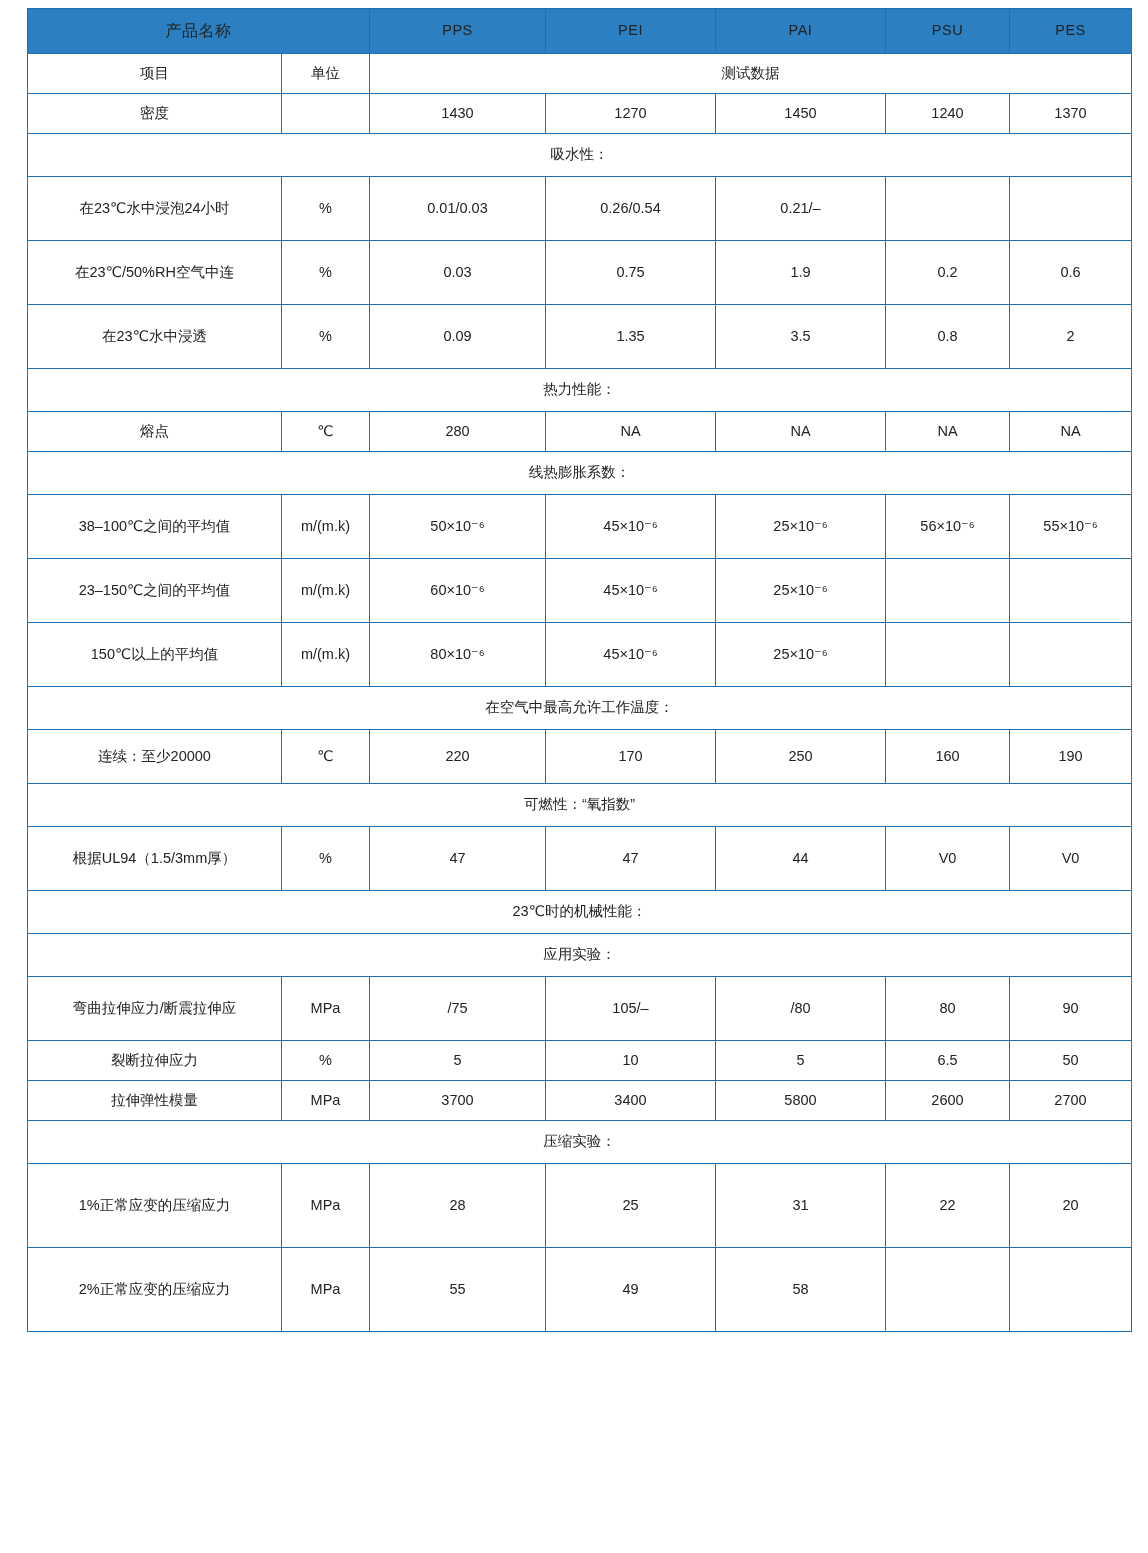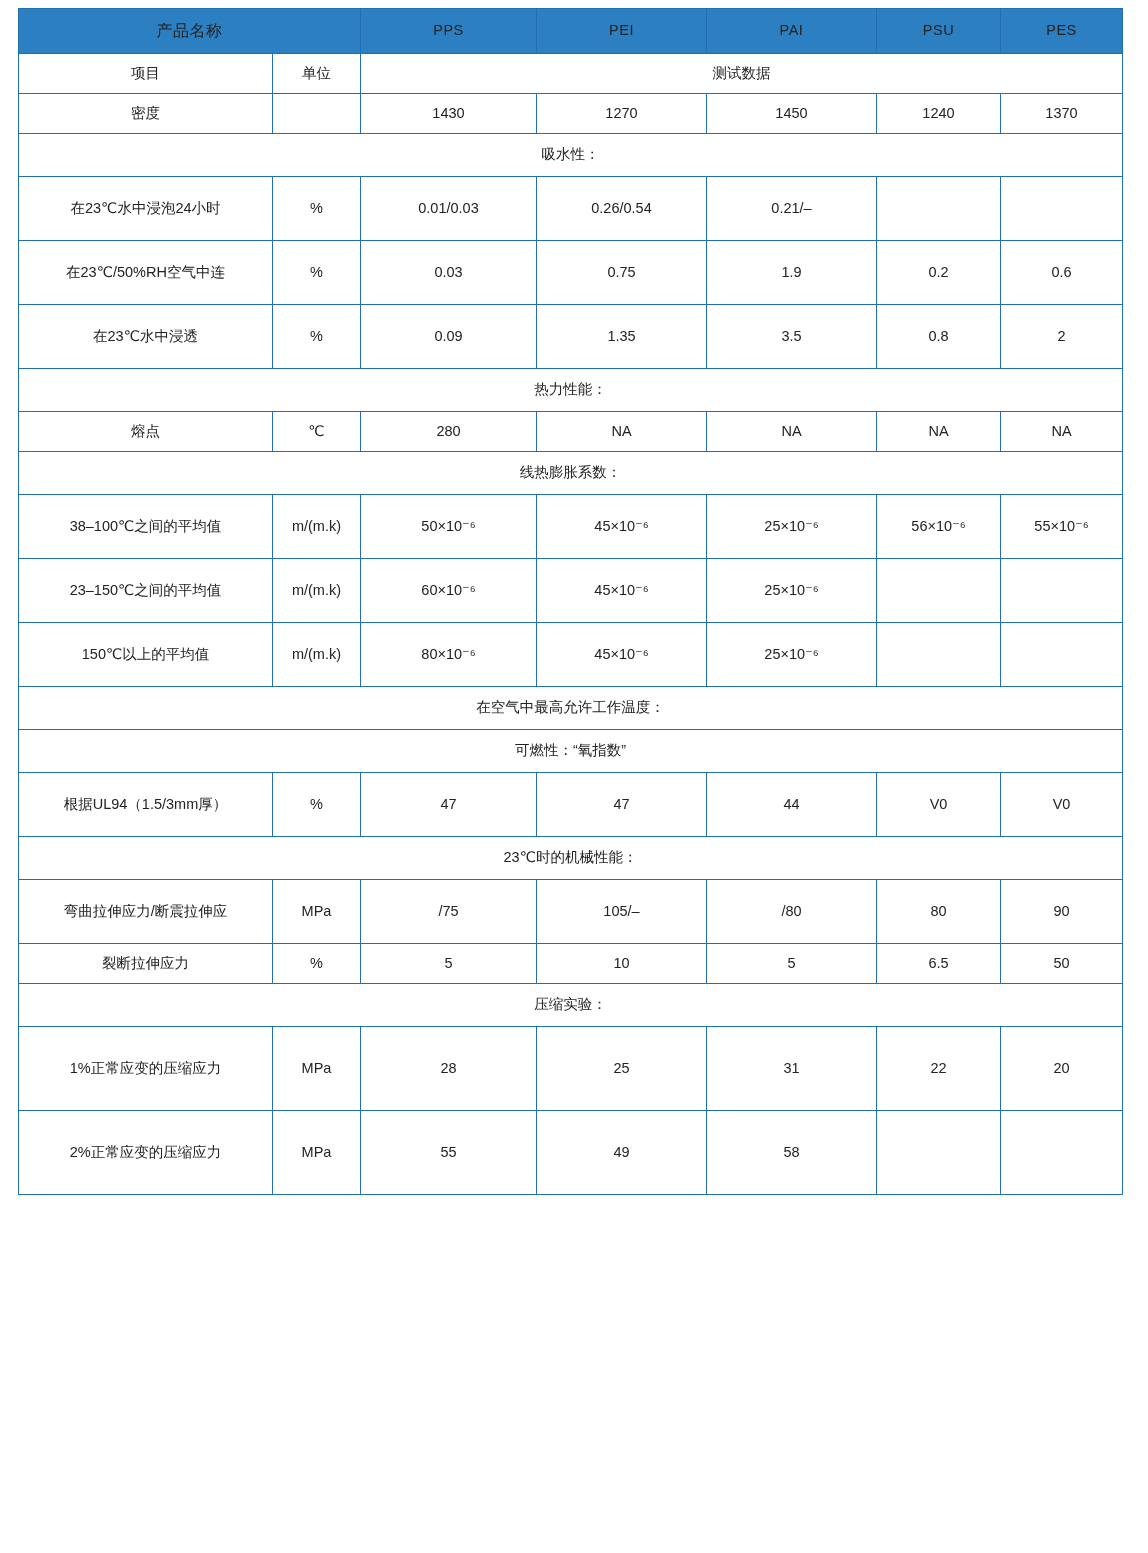--- a/index.html
+++ b/index.html
@@ -8,21 +8,21 @@
     background: #ffffff;
   }
   body {
     font-family: "Liberation Sans", "DejaVu Sans", sans-serif;
     color: #222222;
     width: 1148px;
   }
   .sheet {
     width: 1039px;
     box-sizing: border-box;
-    padding: 8px 22px 10px 18px;
+    padding: 8px 22px 10px 27px;
   }
   table.spec {
     border-collapse: collapse;
     width: 1104px;
     table-layout: fixed;
   }
   table.spec td, table.spec th {
     border: 1px solid #1f6fb2;
     font-size: 14.5px;
     font-weight: normal;
@@ -174,53 +174,74 @@
           <td class="unit">m/(m.k)</td>
           <td>80×10⁻⁶</td>
           <td>45×10⁻⁶</td>
           <td>25×10⁻⁶</td>
           <td></td>
           <td></td>
         </tr>
         <tr>
           <td class="section" colspan="7">在空气中最高允许工作温度：</td>
         </tr>
+        <tr class="r-mid">
+          <td class="item">连续：至少20000</td>
+          <td class="unit">℃</td>
+          <td>220</td>
+          <td>170</td>
+          <td>250</td>
+          <td>160</td>
+          <td>190</td>
+        </tr>
         <tr>
           <td class="section" colspan="7">可燃性：“氧指数”</td>
         </tr>
         <tr class="r-tall">
           <td class="item">根据UL94（1.5/3mm厚）</td>
           <td class="unit">%</td>
           <td>47</td>
           <td>47</td>
           <td>44</td>
           <td>V0</td>
           <td>V0</td>
         </tr>
         <tr>
           <td class="section" colspan="7">23℃时的机械性能：</td>
         </tr>
+        <tr>
+          <td class="section" colspan="7">应用实验：</td>
+        </tr>
         <tr class="r-tall">
           <td class="item">弯曲拉伸应力/断震拉伸应</td>
           <td class="unit">MPa</td>
           <td>/75</td>
           <td>105/–</td>
           <td>/80</td>
           <td>80</td>
           <td>90</td>
         </tr>
         <tr class="r-small">
           <td class="item">裂断拉伸应力</td>
           <td class="unit">%</td>
           <td>5</td>
           <td>10</td>
           <td>5</td>
           <td>6.5</td>
           <td>50</td>
         </tr>
+        <tr class="r-small">
+          <td class="item">拉伸弹性模量</td>
+          <td class="unit">MPa</td>
+          <td>3700</td>
+          <td>3400</td>
+          <td>5800</td>
+          <td>2600</td>
+          <td>2700</td>
+        </tr>
         <tr>
           <td class="section" colspan="7">压缩实验：</td>
         </tr>
         <tr class="r-xtall">
           <td class="item">1%正常应变的压缩应力</td>
           <td class="unit">MPa</td>
           <td>28</td>
           <td>25</td>
           <td>31</td>
           <td>22</td>

